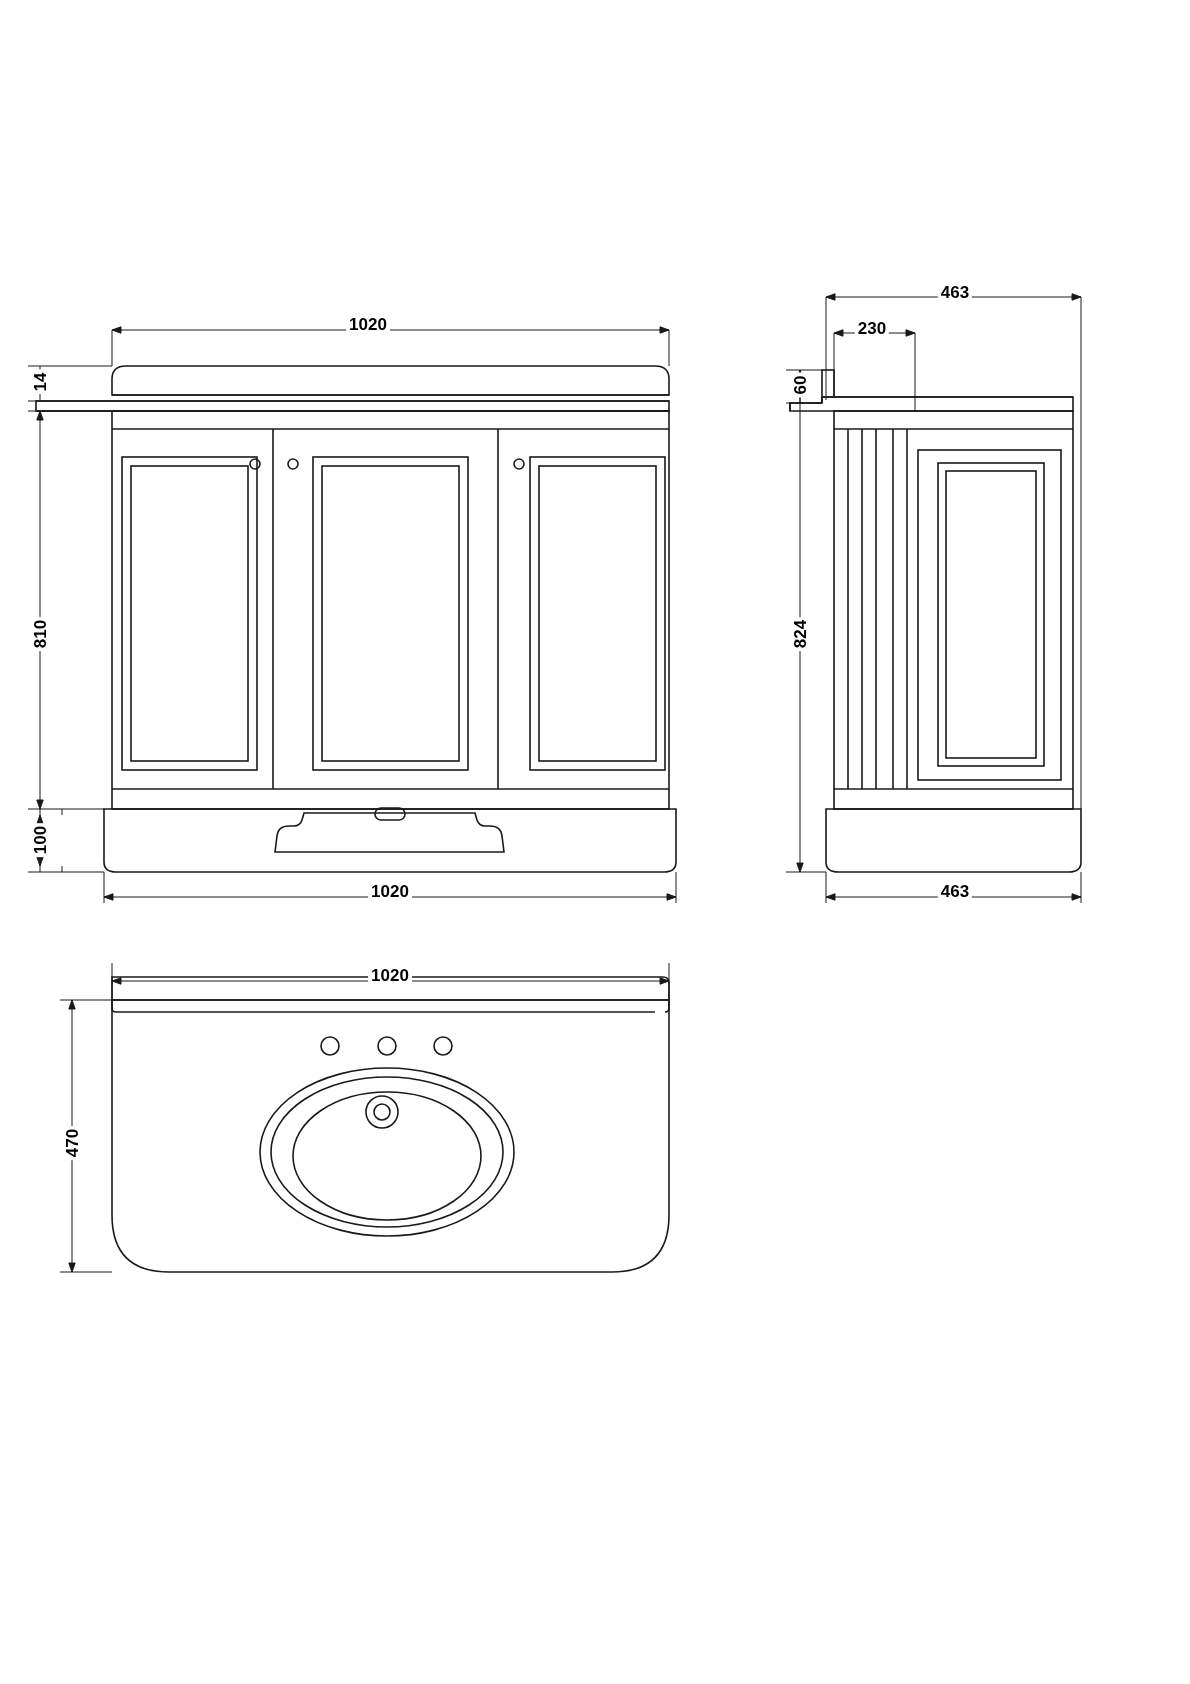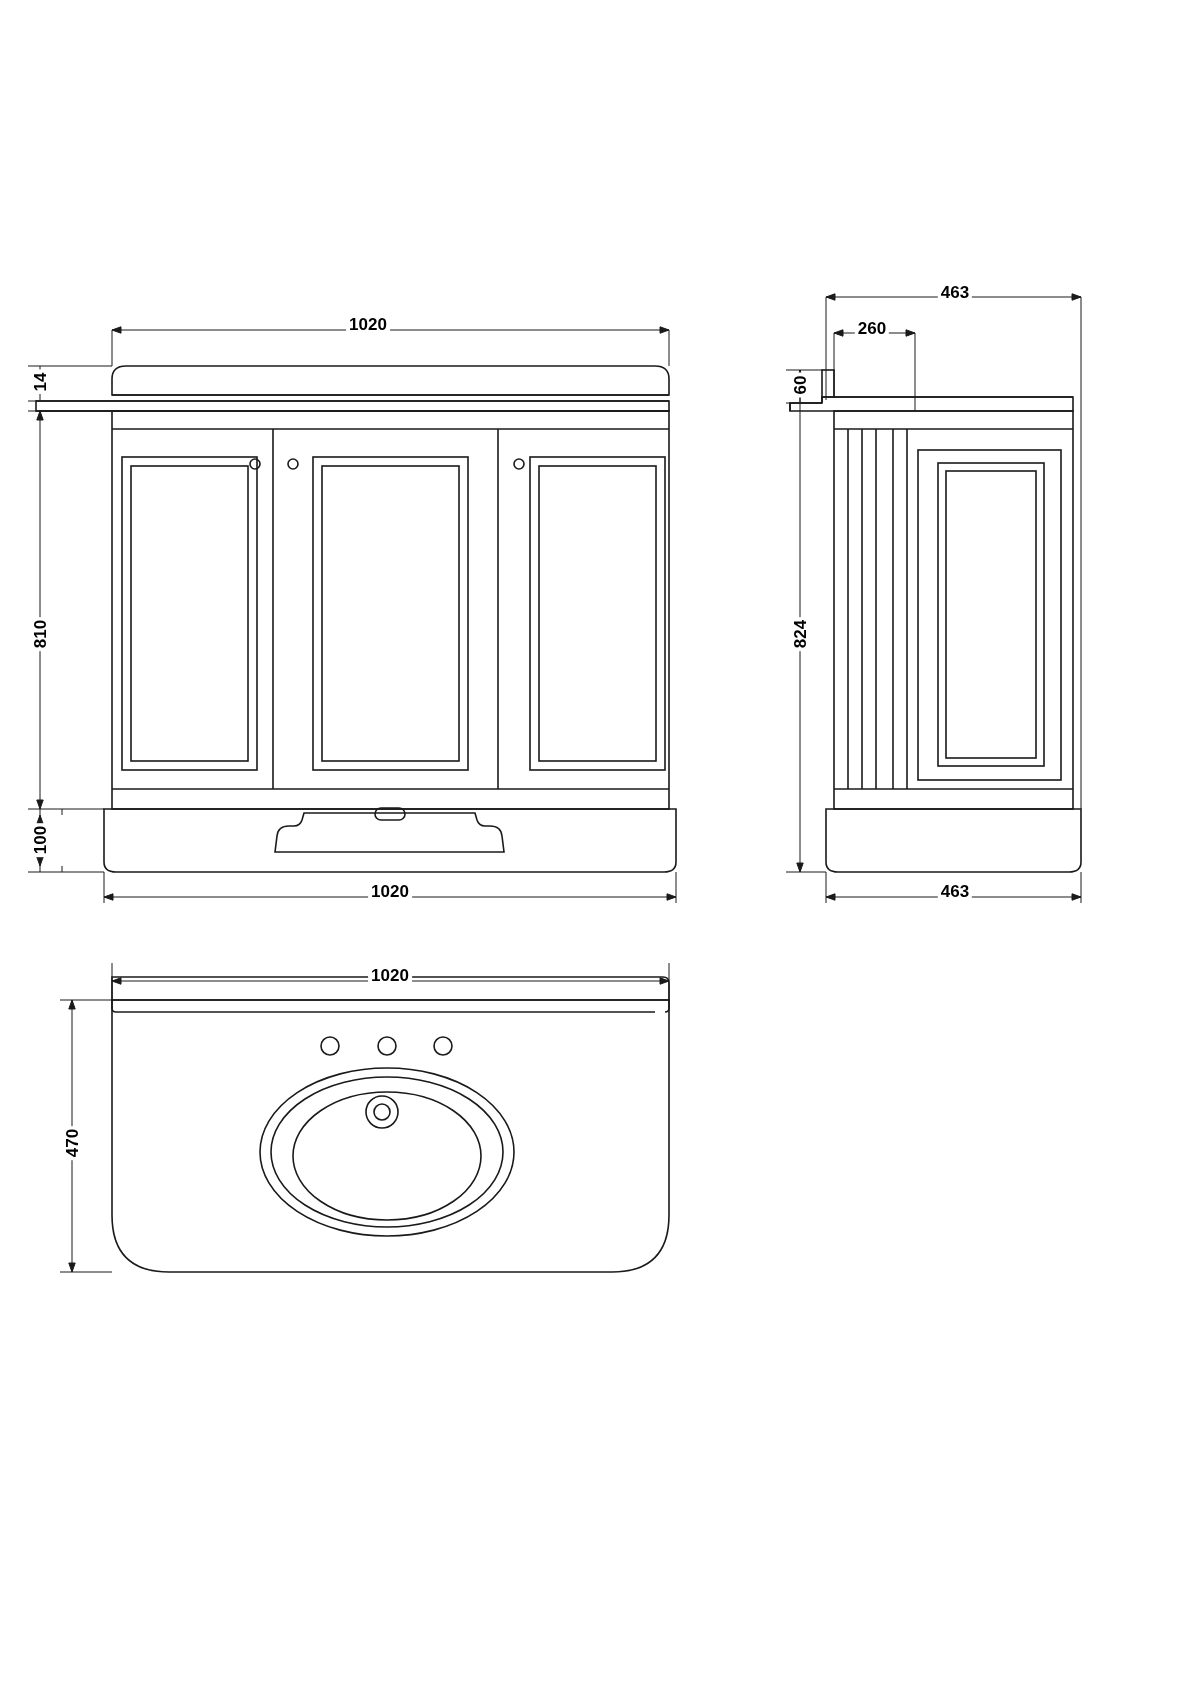--- a/index.html
+++ b/index.html
@@ -217,19 +217,19 @@
   </g>
 </svg>
 
 <div class="dim-label" style="left:368px; top:324px; transform:translate(-50%,-50%);">1020</div>
 <div class="dim-label" style="left:390px; top:891px; transform:translate(-50%,-50%);">1020</div>
 <div class="dim-label rot" style="left:40px; top:634px; transform:translate(-50%,-50%) rotate(-90deg);">810</div>
 <div class="dim-label rot" style="left:40px; top:840px; transform:translate(-50%,-50%) rotate(-90deg);">100</div>
 <div class="dim-label rot" style="left:40px; top:382px; transform:translate(-50%,-50%) rotate(-90deg);">14</div>
 
 <div class="dim-label" style="left:955px; top:292px; transform:translate(-50%,-50%);">463</div>
-<div class="dim-label" style="left:872px; top:328px; transform:translate(-50%,-50%);">260</div>
+<div class="dim-label" style="left:872px; top:328px; transform:translate(-50%,-50%);">230</div>
 <div class="dim-label" style="left:955px; top:891px; transform:translate(-50%,-50%);">463</div>
 <div class="dim-label rot" style="left:800px; top:634px; transform:translate(-50%,-50%) rotate(-90deg);">824</div>
 <div class="dim-label rot" style="left:800px; top:385px; transform:translate(-50%,-50%) rotate(-90deg);">60</div>
 
 <div class="dim-label" style="left:390px; top:975px; transform:translate(-50%,-50%);">1020</div>
 <div class="dim-label rot" style="left:72px; top:1143px; transform:translate(-50%,-50%) rotate(-90deg);">470</div>
 
 </body></html>

